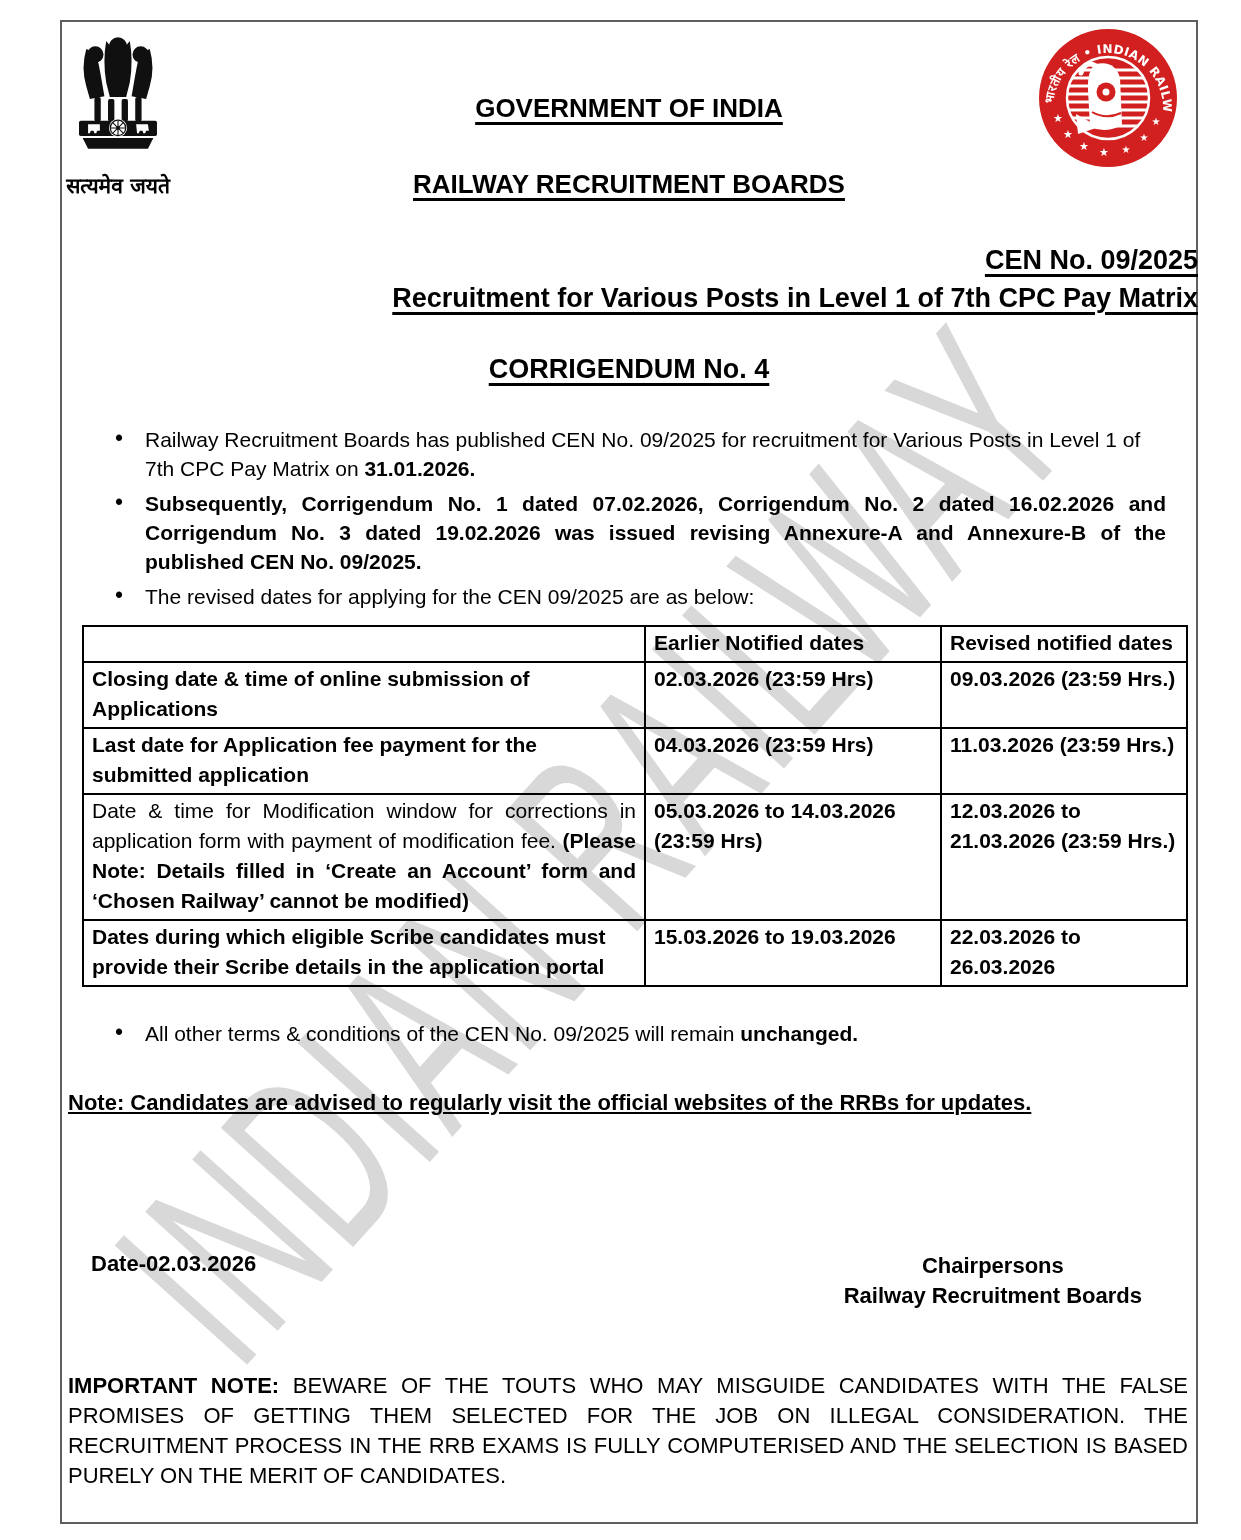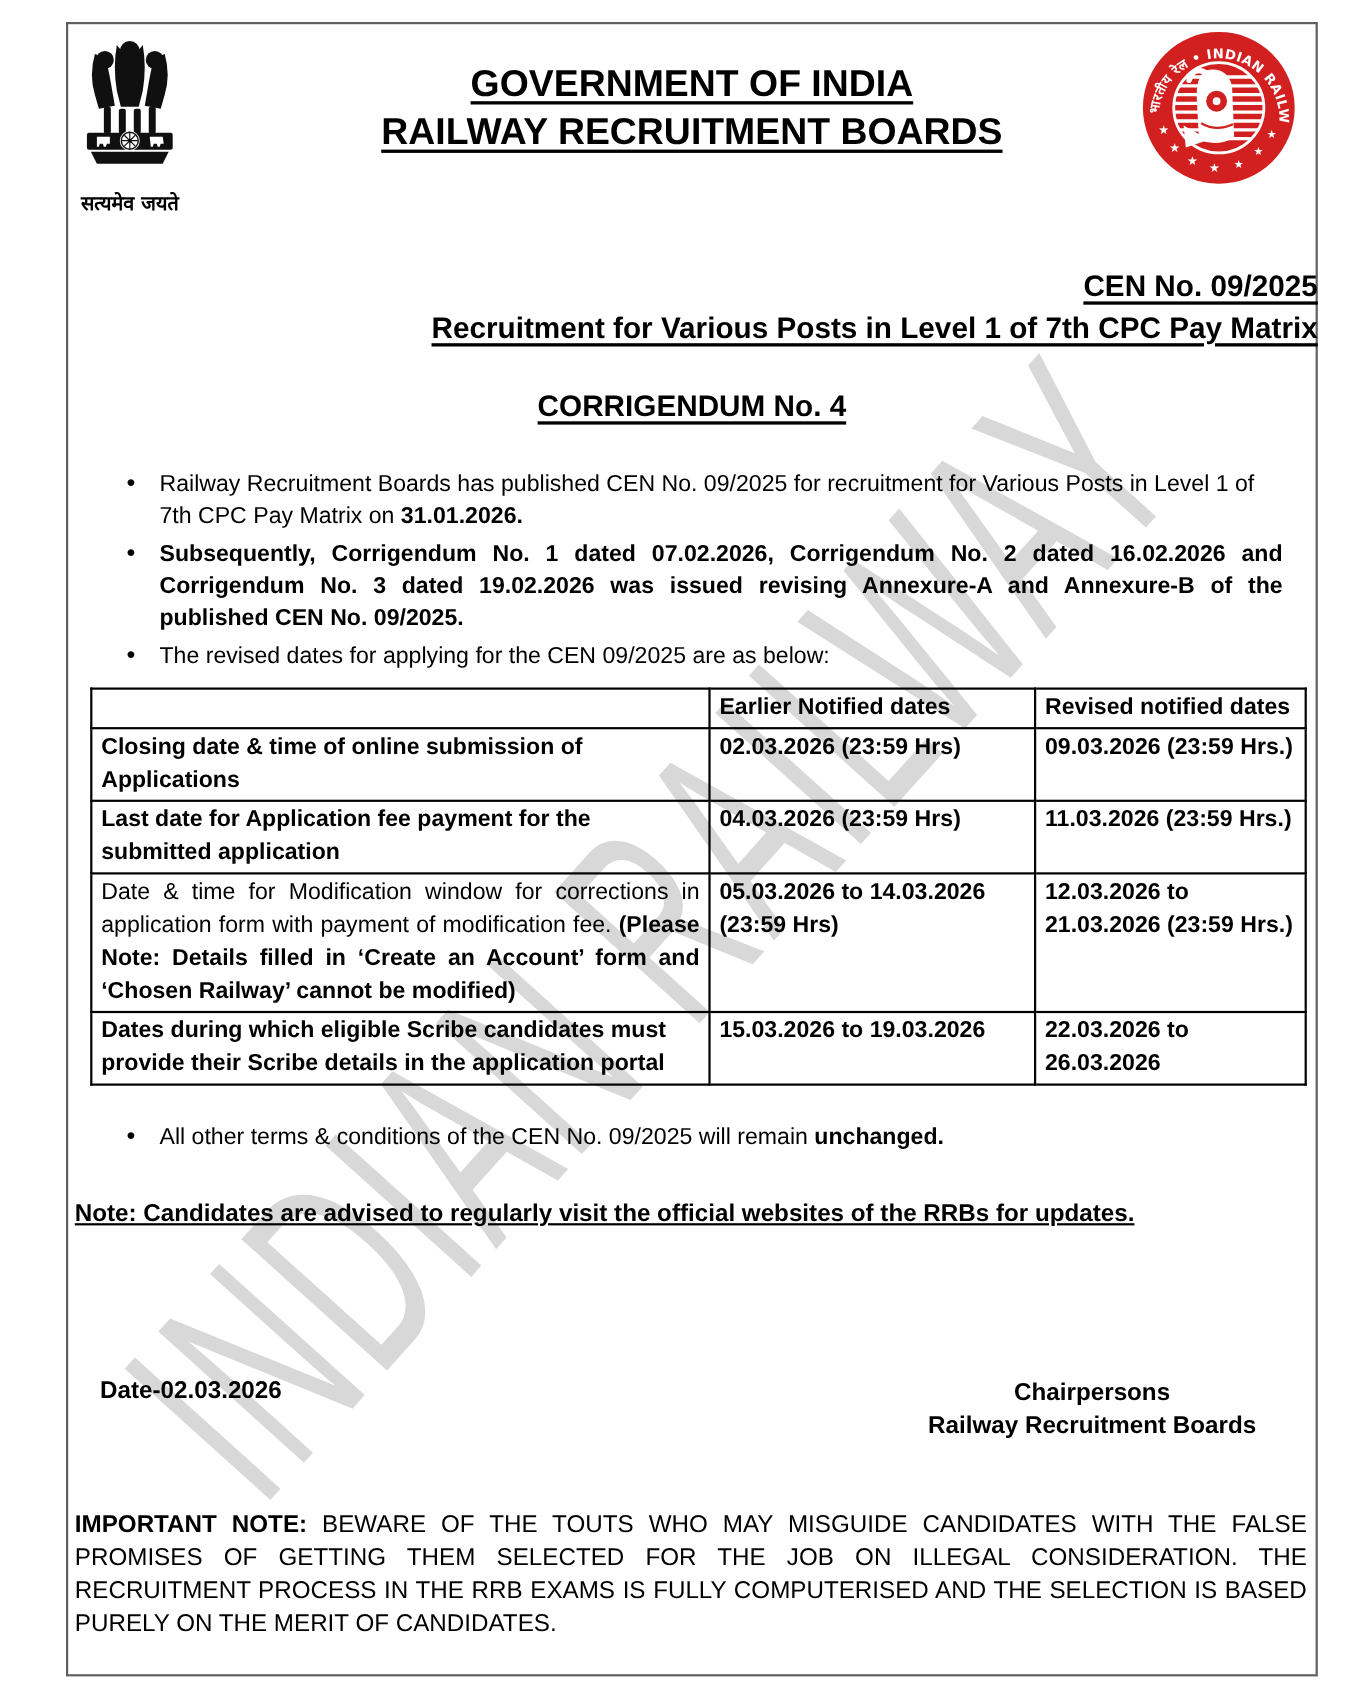--- a/index.html
+++ b/index.html
@@ -30,27 +30,27 @@
   }
   .content {
     position:absolute; left:60px; top:20px; width:1138px;
     z-index:1; box-sizing:border-box;
   }
   
   header { position:relative; height:170px; }
   .emblem { position:absolute; left:4px; top:10px; width:108px; text-align:center; }
   .emblem-caption {
     font-family:"DejaVu Sans", sans-serif;
-    font-size:18px; font-weight:bold; margin-top:1px;
+    font-size:21px; font-weight:bold; margin-top:1px;
   }
   .logo { position:absolute; right:20px; top:8px; }
   .titles { text-align:center; padding-top:34px; }
   .title-line {
-    font-size:34px; font-weight:bold; line-height:44px;
-    text-decoration:underline; text-decoration-thickness:2.5px; text-underline-offset:5px;
+    font-size:26px; font-weight:bold; line-height:44px;
+    text-decoration:underline; text-decoration-thickness:2.5px; text-underline-offset:5px;margin-top:32px;
   }
   
   .notice-head { text-align:center; margin-top:52px; }
   .cen-no, .notice-title, .corrigendum {
     font-size:27px; font-weight:bold;
     text-decoration:underline; text-decoration-thickness:2.5px; text-underline-offset:5px;text-align:right;
   }
   .cen-no { line-height:36px; }
   .notice-title { line-height:40px; }
   .corrigendum { display:inline-block; margin-top:36px; }

